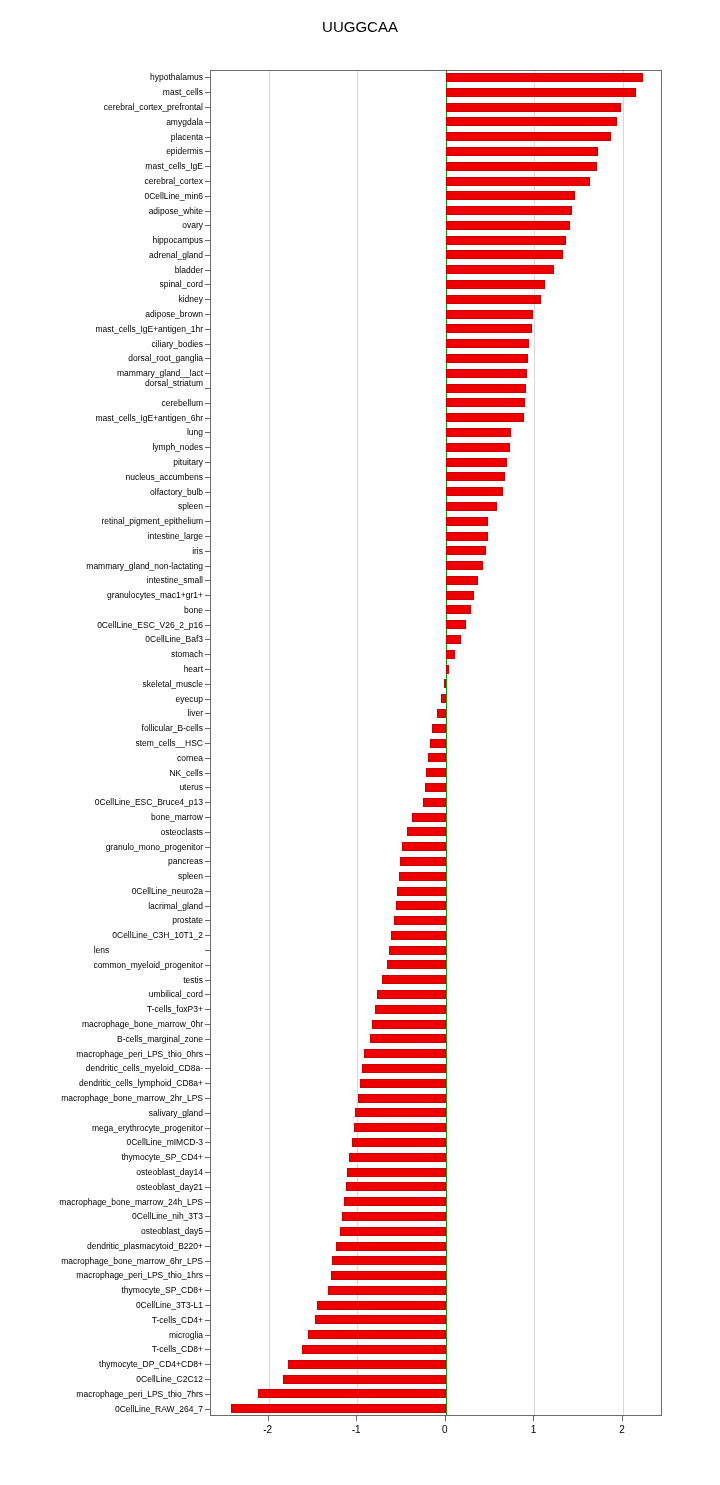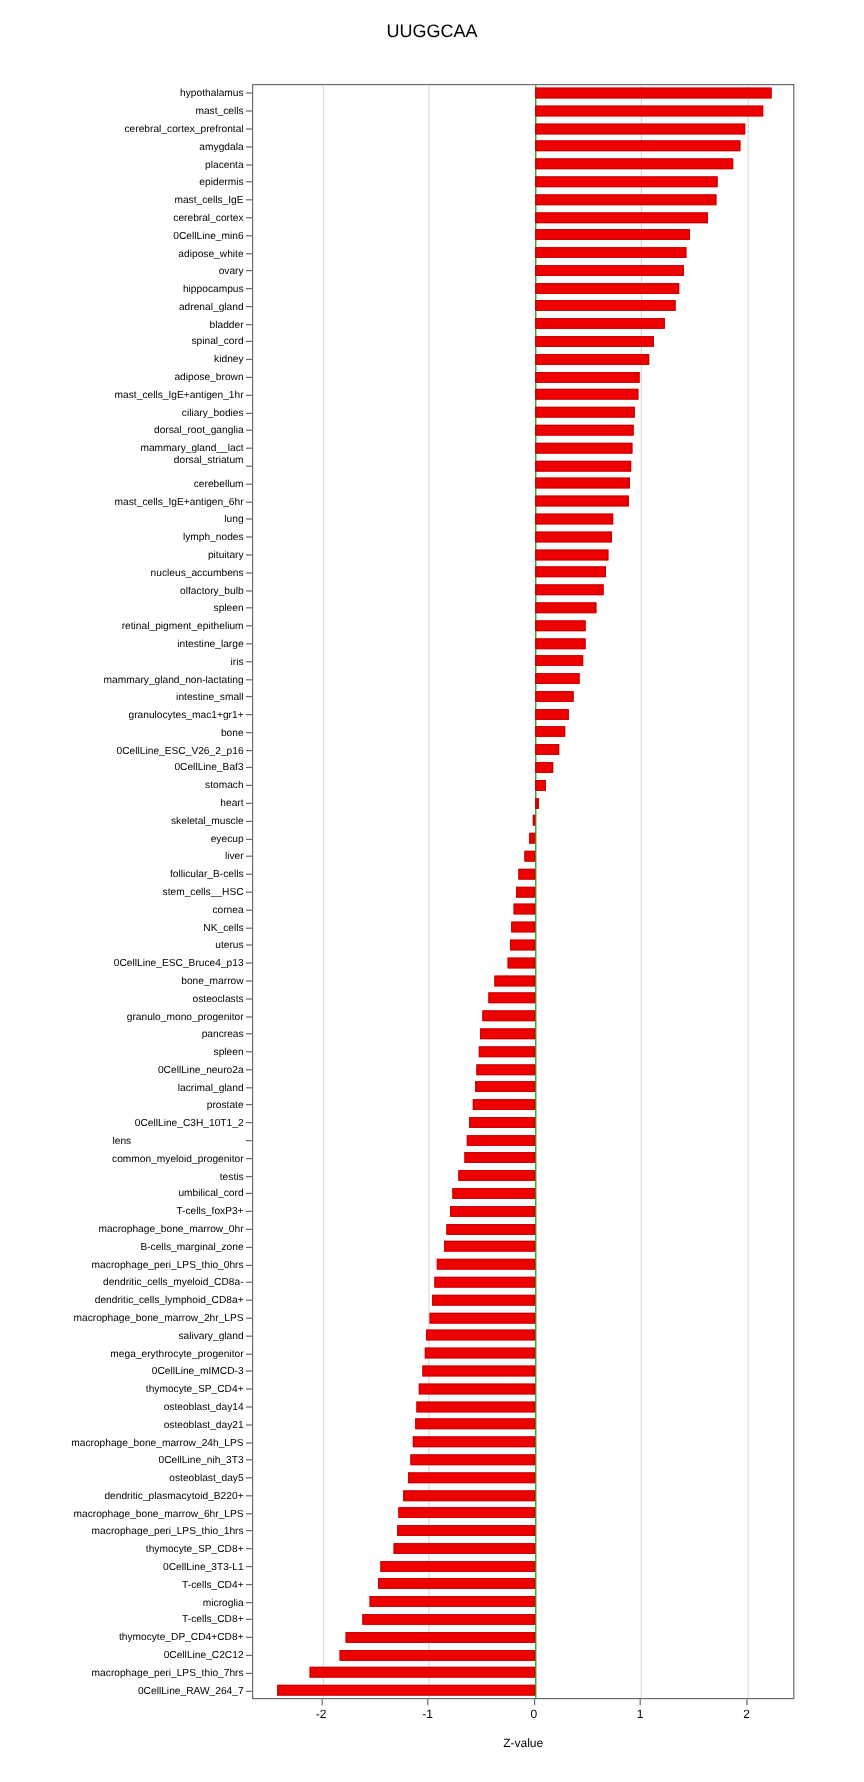--- a/index.html
+++ b/index.html
@@ -618,15 +618,14 @@
       <div class="xtick" style="left: 146.235px;"></div>
       <div class="xticklabel" style="left: 146.235px;">-1</div>
       <div class="xtick" style="left: 234.863px;"></div>
       <div class="xticklabel" style="left: 234.863px;">0</div>
       <div class="xtick" style="left: 323.49px;"></div>
       <div class="xticklabel" style="left: 323.49px;">1</div>
       <div class="xtick" style="left: 412.118px;"></div>
       <div class="xticklabel" style="left: 412.118px;">2</div>
     </div>
 
-  <div id="xlabel">Z-value</div>
 
 </div>
 
 </body></html>

